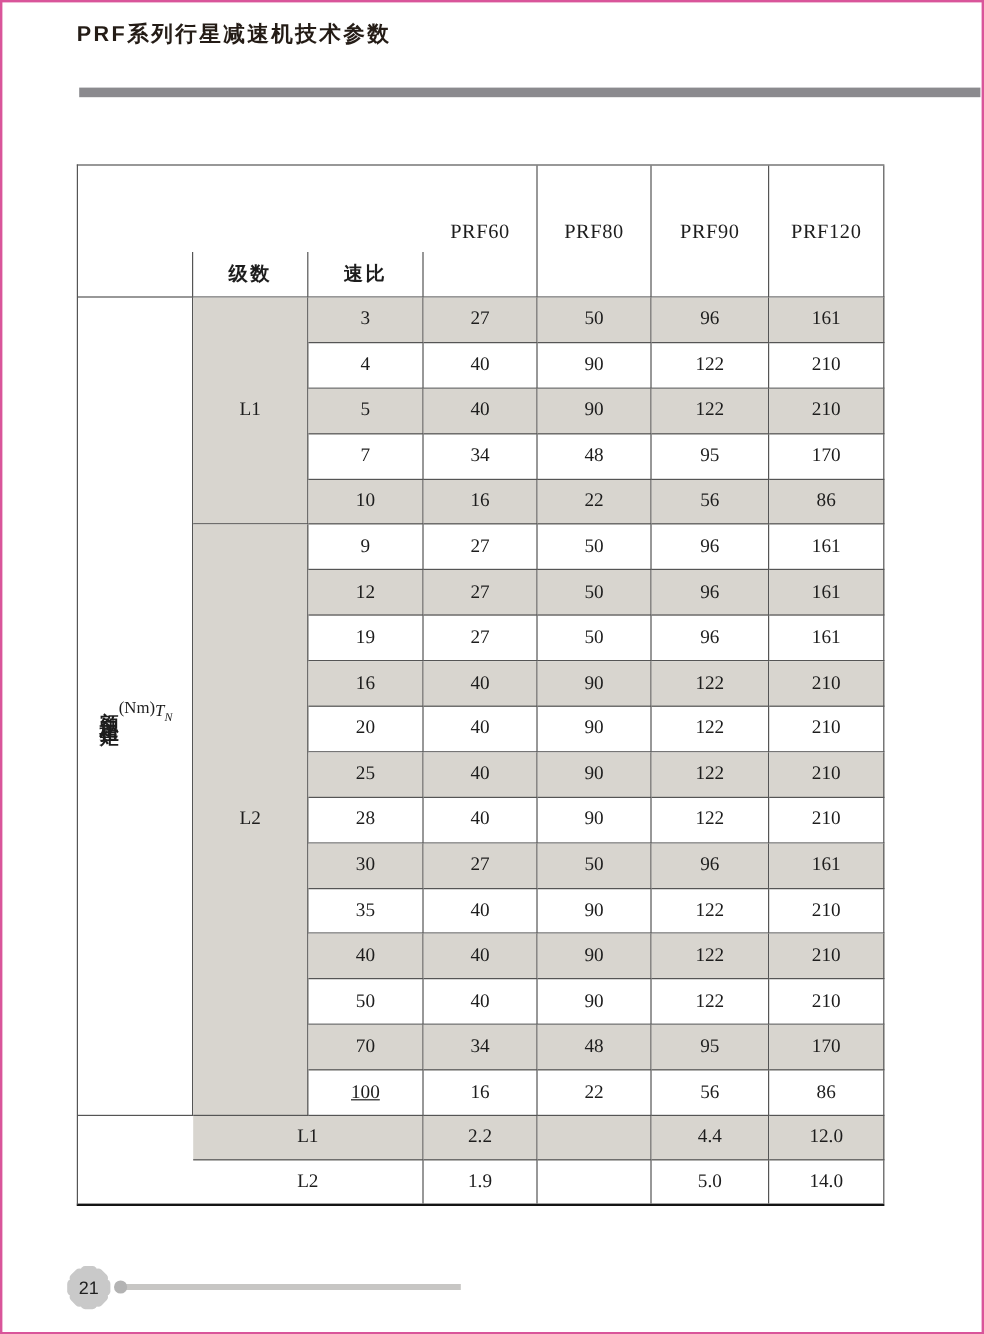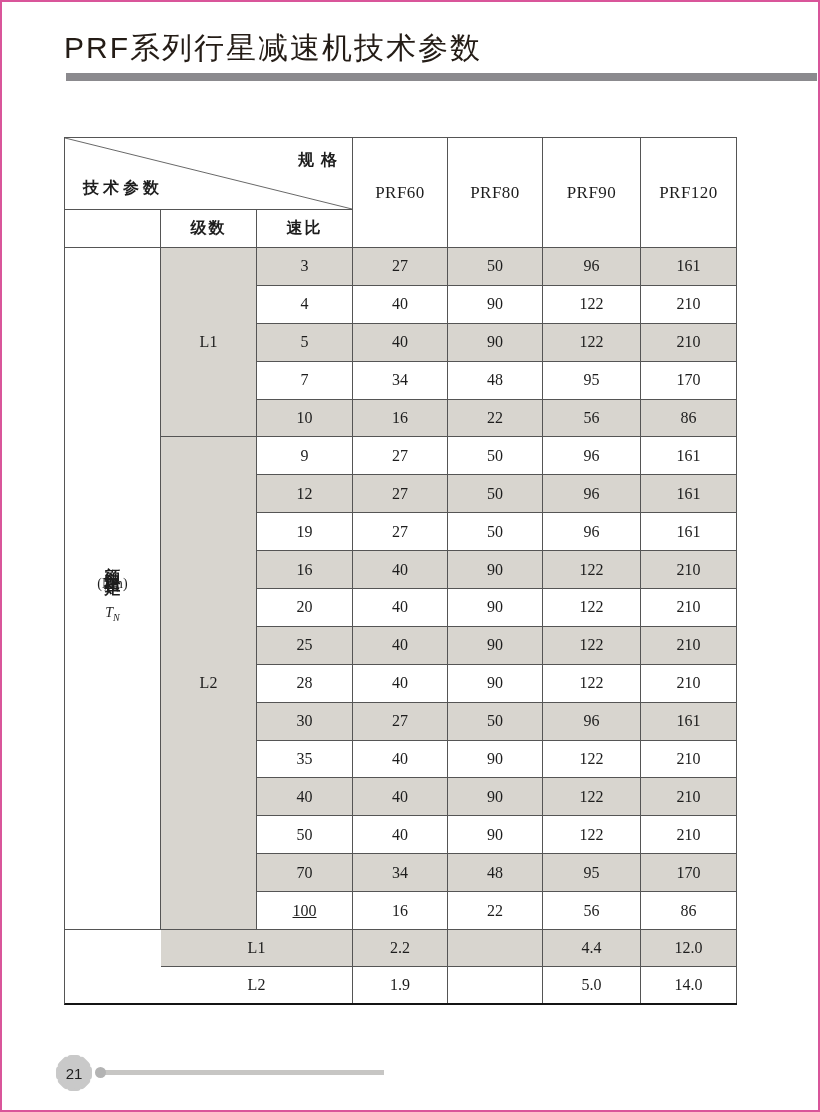--- a/index.html
+++ b/index.html
@@ -1,20 +1,20 @@
 <!DOCTYPE html>
 <html style="--accent-pink: #d9559a; --title-rule-gray: #8b8a8e; --table-line: #555555; --row-shade: #d8d5cf; --footer-line-gray: #c7c6c4; --gear-gray: #c9c9c9;"><head>
 <meta charset="utf-8">
 <style>
   html,body{margin:0;padding:0;background:#ffffff;}
   .page{position:relative;width:820px;height:1112px;background:#fff;overflow:hidden;
         font-family:"Liberation Sans","DejaVu Sans",sans-serif;}
   .frame{position:absolute;inset:0;border:2px solid var(--accent-pink,#d9559a);
          pointer-events:none;z-index:30;}
-  .title{position:absolute;left:64px;top:28px;font-size:30px;font-weight:normal;
+  .title{position:absolute;left:64px;top:16px;font-size:18px;font-weight:bold;
          color:#241c16;letter-spacing:2px;white-space:nowrap;}
   .title-rule{position:absolute;left:66px;top:73px;width:751px;height:8px;
          background:var(--title-rule-gray,#8b8a8e);}
 
   .tbl{position:absolute;left:64px;top:137px;display:grid;
        grid-template-columns:96px 96px 96px 95px 95px 98px 96px;
        grid-template-rows:72px 38px repeat(18,37.9px) 37px 36px;
        border-top:1px solid var(--table-line,#555);
        border-left:1px solid var(--table-line,#555);
        border-bottom:2px solid #141414;background:#fff;}
@@ -25,21 +25,21 @@
   .nb{border-bottom:none;}
   .shade{background:var(--row-shade,#d8d5cf);}
   .num{font-family:"Liberation Serif","DejaVu Serif",serif;font-size:16px;}
   .th{font-size:17px;letter-spacing:0.5px;}
   .hb{font-weight:bold;font-size:16px;letter-spacing:2px;}
   .corner{position:relative;}
   .corner svg{position:absolute;inset:0;width:100%;height:100%;}
   .corner line{stroke:#666;stroke-width:1;}
   .spec{position:absolute;top:12px;right:8px;font-weight:bold;font-size:16px;letter-spacing:7px;}
   .param{position:absolute;left:18px;bottom:10px;font-weight:bold;font-size:16px;letter-spacing:4px;}
-  .torque{flex-direction:column;text-align:right;}
+  .torque{flex-direction:row;text-align:right;}
   .vtext{writing-mode:vertical-rl;text-orientation:upright;font-weight:bold;
          font-size:16px;letter-spacing:4px;line-height:1.1;}
   .unit{font-size:14px;margin-top:5px;}
   .sym{font-size:14px;font-style:italic;margin-top:13px;}
   .sym sub{font-size:10px;}
   .wlabel{font-weight:bold;font-size:16px;letter-spacing:1px;}
 
   .footer-line{position:absolute;left:99px;top:1070px;width:285px;height:5px;
                background:var(--footer-line-gray,#c7c6c4);}
   .footer-dot{position:absolute;left:95px;top:1067px;width:11px;height:11px;
@@ -53,27 +53,20 @@
 </head>
 <body>
 
 <div class="page">
 
   <div class="title">PRF系列行星减速机技术参数</div>
   <div class="title-rule"></div>
 
   <div class="tbl" id="grid">
 
-    <div class="c corner" style="grid-column:1/4;grid-row:1">
-      <svg viewBox="0 0 288 72" preserveAspectRatio="none">
-        <line x1="0" y1="0" x2="288" y2="72"></line>
-      </svg>
-      <span class="spec">规格</span>
-      <span class="param">技术参数</span>
-    </div>
 
     <div class="c num th" style="grid-column:4;grid-row:1/3">PRF60</div>
     <div class="c num th" style="grid-column:5;grid-row:1/3">PRF80</div>
     <div class="c num th" style="grid-column:6;grid-row:1/3">PRF90</div>
     <div class="c num th" style="grid-column:7;grid-row:1/3">PRF120</div>
 
     <div class="c" style="grid-column:1;grid-row:2"></div>
     <div class="c hb" style="grid-column:3;grid-row:2">速比</div>
     <div class="c hb" style="grid-column:2;grid-row:2">级数</div>
 

